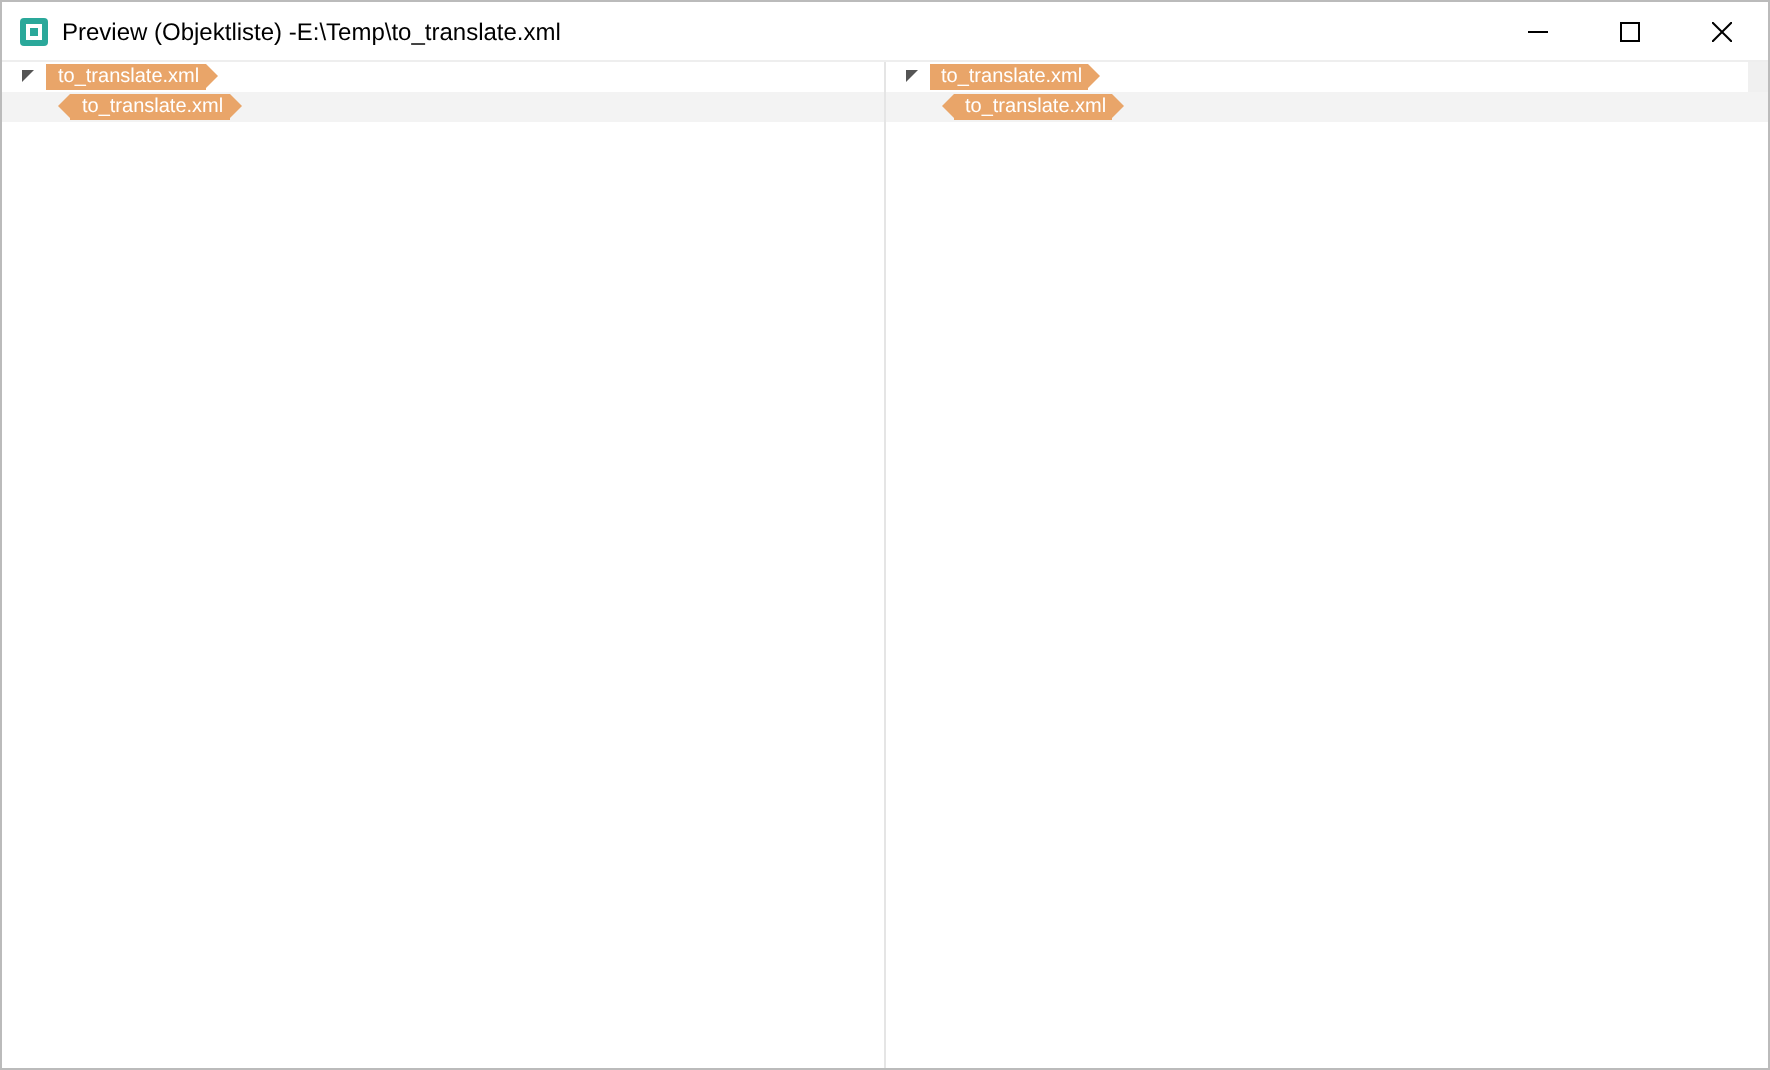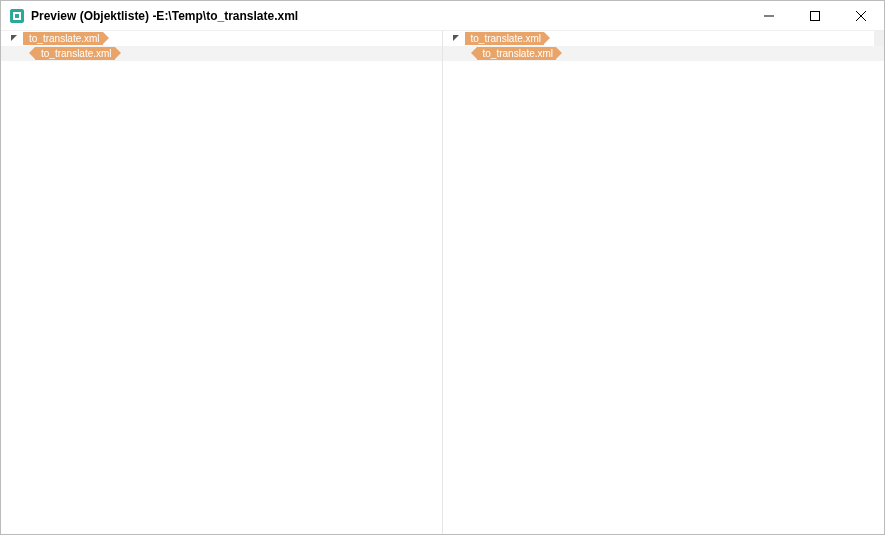--- a/index.html
+++ b/index.html
@@ -26,21 +26,20 @@
     display: flex;
     align-items: center;
     justify-content: center;
   }
   .titlebar .title {
     flex: 1;
     font-size: 12px;
     color: #000;
     white-space: nowrap;
     overflow: hidden;
-    font-weight: bold;
   }
   .win-controls {
     display: flex;
     height: 100%;
   }
   .win-btn {
     width: 46px;
     height: 100%;
     display: flex;
     align-items: center;

